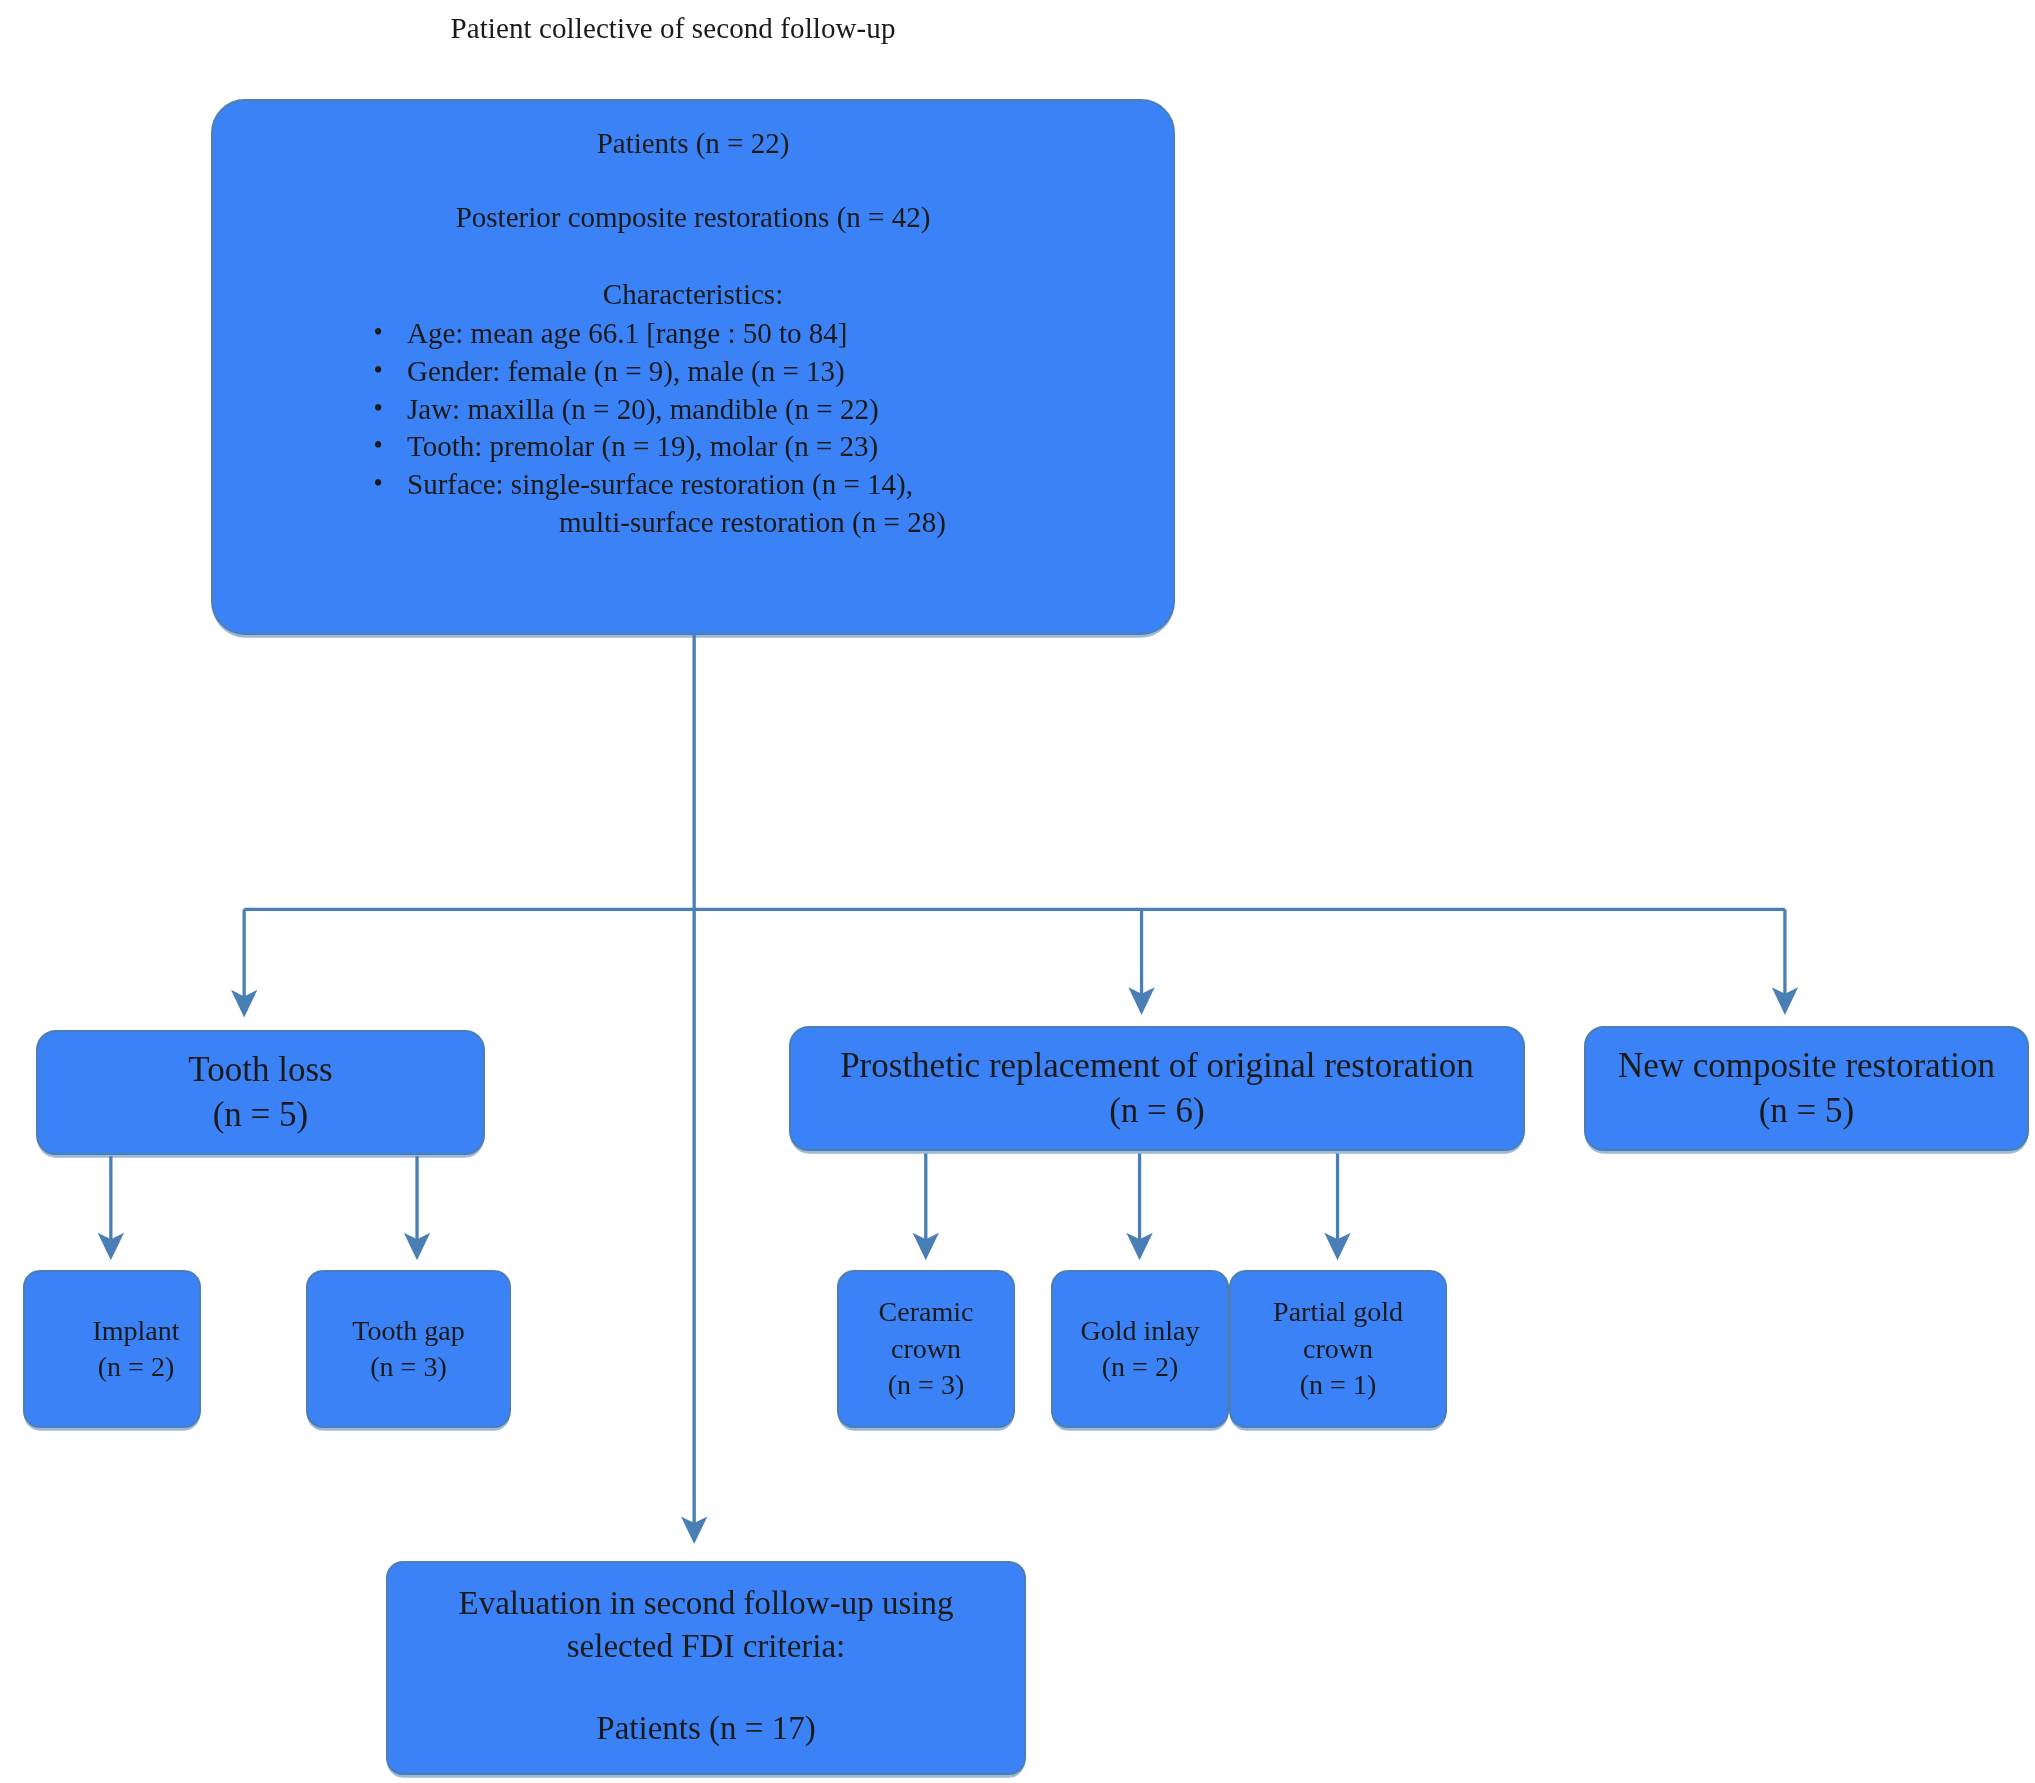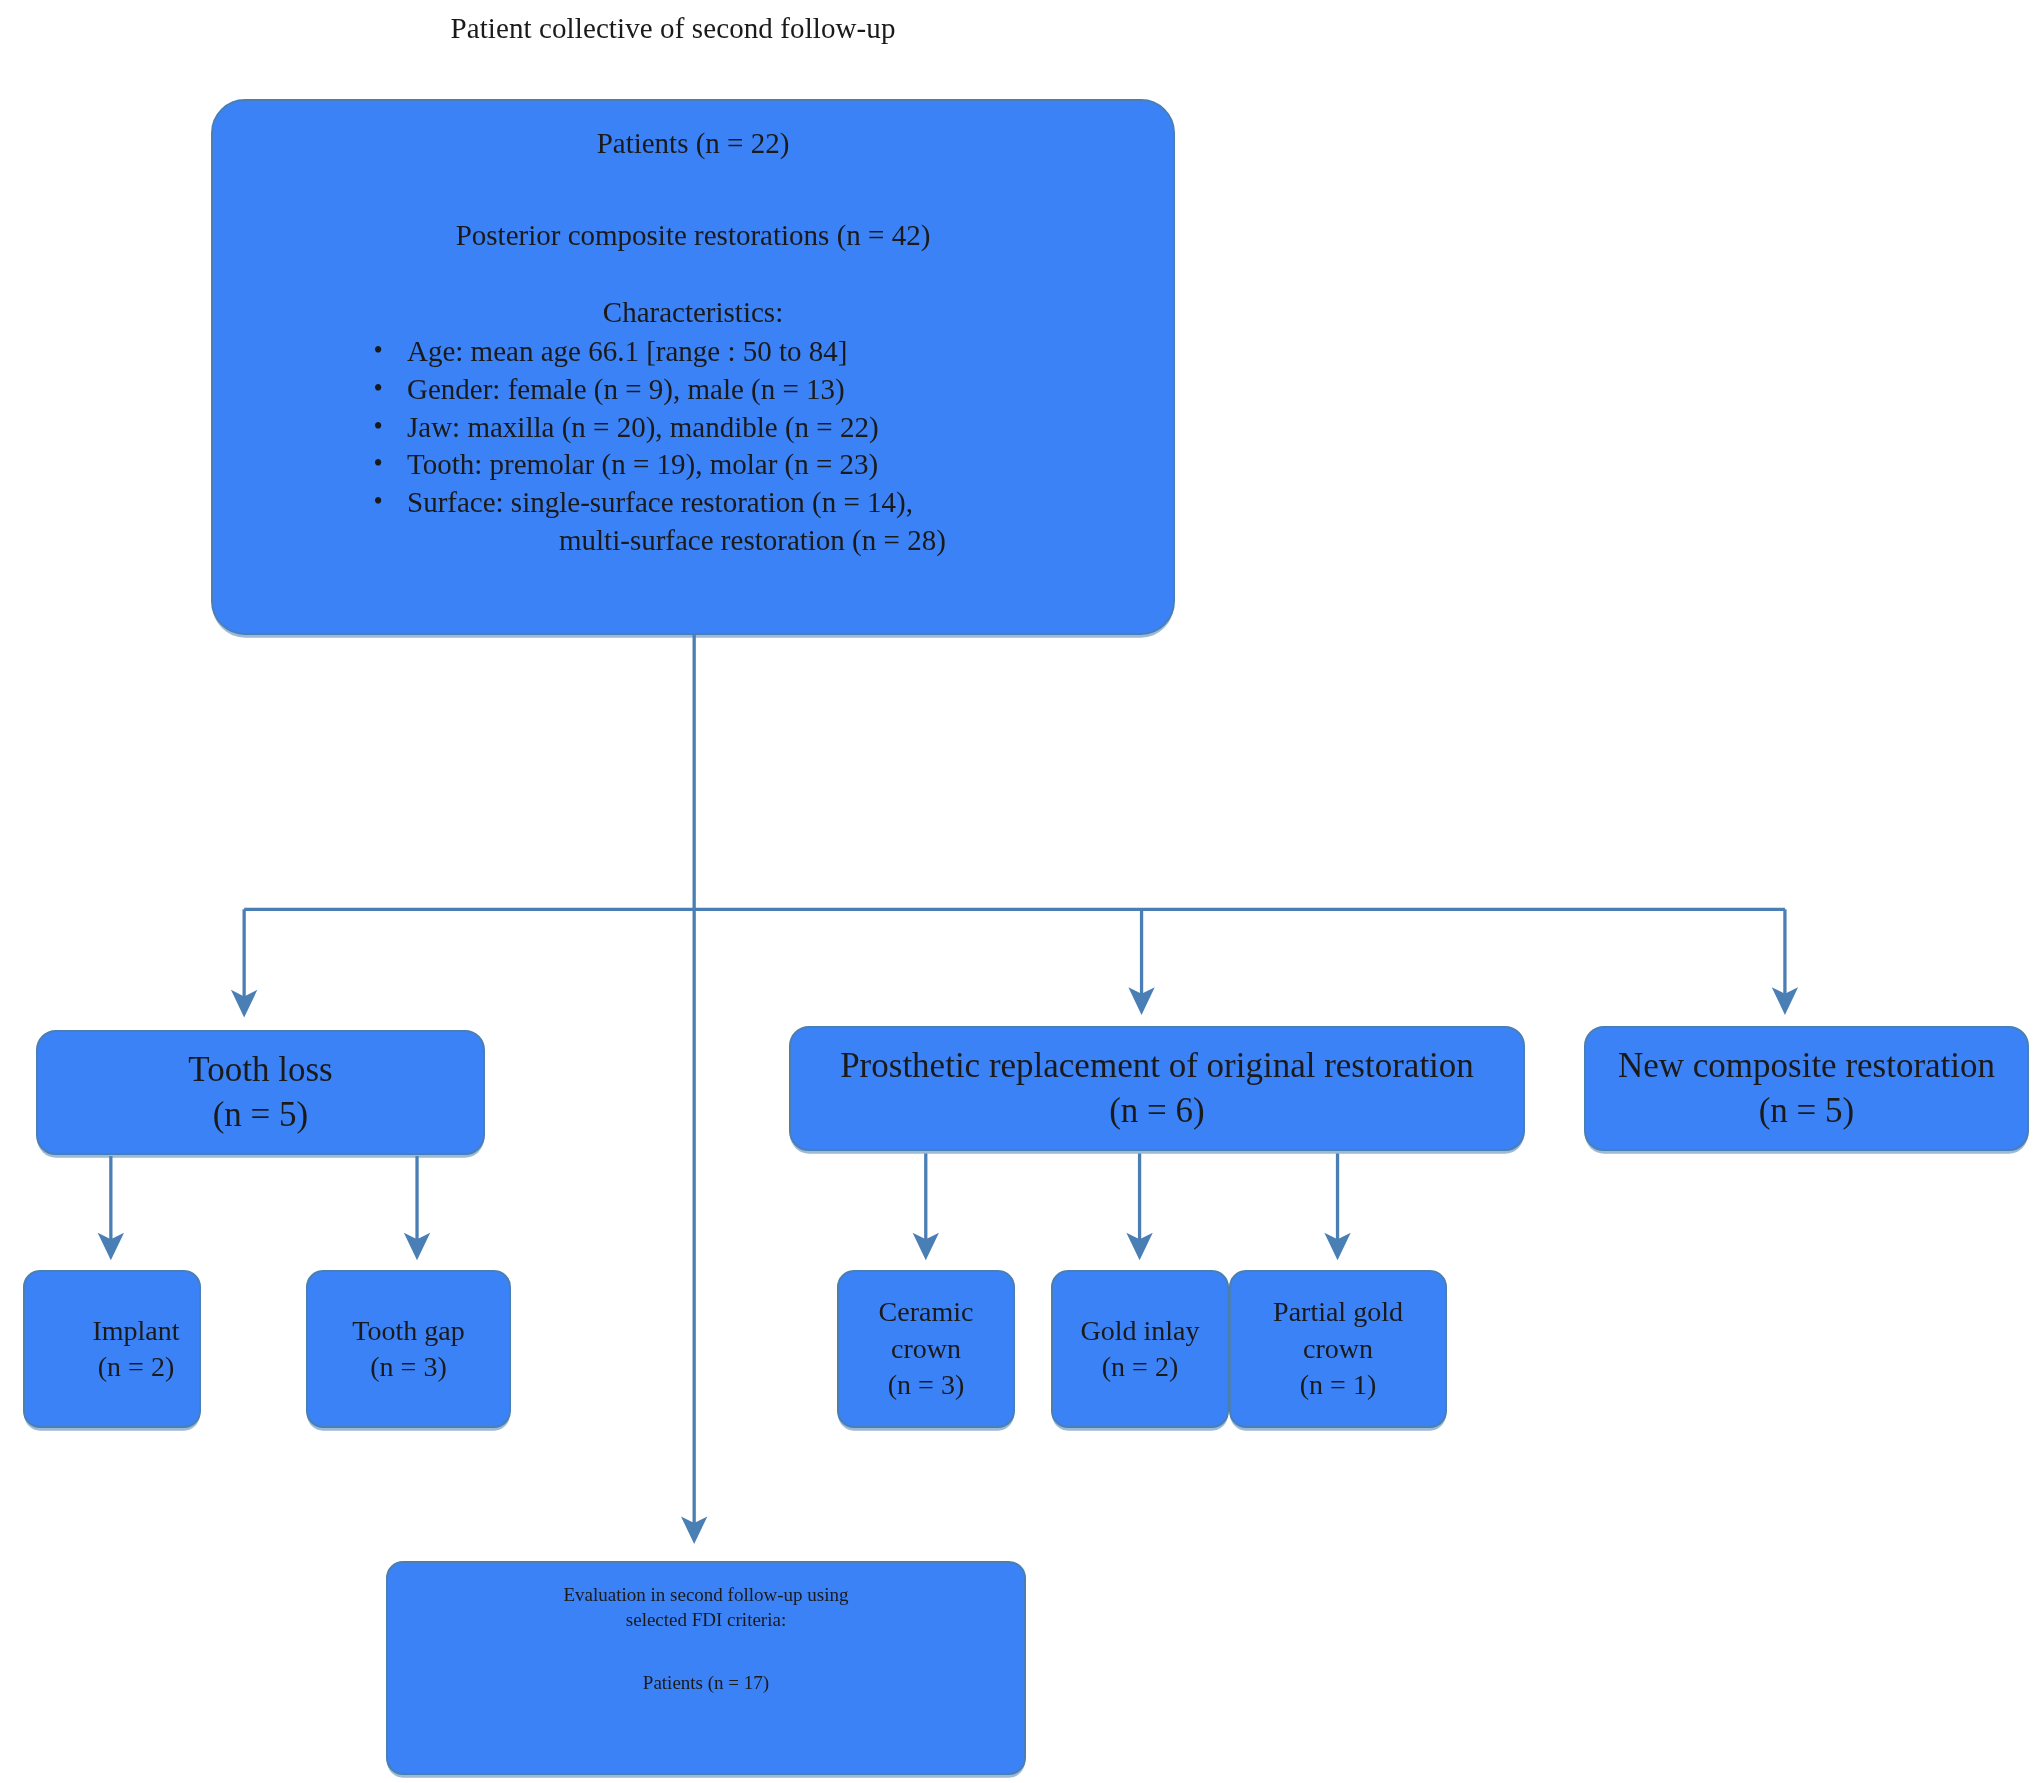--- a/index.html
+++ b/index.html
@@ -10,21 +10,21 @@
   .node{position:absolute;box-sizing:border-box;background:#3b82f6;
         border:2px solid #4a7fb5;border-radius:20px;
         display:flex;flex-direction:column;align-items:center;justify-content:center;}
   .node.shadow{box-shadow:0 4px 0 -1.3px rgba(74,127,181,.55);}
   .title{position:absolute;left:0;top:12px;width:1346px;text-align:center;
          font-size:29px;letter-spacing:0.1px;white-space:nowrap;}
   #mainbox{left:211px;top:99px;width:964px;height:536px;border-radius:34px;
            align-items:stretch;justify-content:flex-start;}
   .mb-line{width:100%;text-align:center;font-size:29px;}
   .mb-l1{margin-top:26.4px;}
-  .mb-l2{margin-top:59px;}
+  .mb-l2{margin-top:41px;}
   .mb-l3{margin-top:44px;}
   .bullets{margin:4px 0 0 0;padding:0;list-style:none;
            width:100%;display:flex;flex-direction:column;align-items:center;}
   .bullets li{position:relative;width:660px;font-size:29px;line-height:1.30;
               padding-left:44px;box-sizing:border-box;text-align:left;}
   .bullets li .dot{position:absolute;left:10.6px;top:0;font-size:26.4px;line-height:1.34;}
   .bullets li .cont{display:block;padding-left:152px;}
   .row2{height:125px;}
   #n_toothloss{left:36px;top:1030px;width:449px;}
   #n_prosthetic{left:789px;top:1026px;width:736px;align-items:center;}
@@ -32,21 +32,21 @@
   .row2 .t{font-size:35px;line-height:1.28;text-align:center;}
   .row3{top:1270px;height:158px;border-radius:17px;}
   #n_implant{left:23px;width:178px;padding-left:48px;}
   #n_toothgap{left:306px;width:205px;}
   #n_ceramic{left:837px;width:178px;}
   #n_goldinlay{left:1051px;width:178px;}
   #n_partial{left:1229px;width:218px;}
   .row3 .t{font-size:28px;line-height:1.30;text-align:center;padding:0 5.3px;}
   #n_eval{left:386px;top:1561px;width:640px;height:214px;border-radius:17px;
           justify-content:flex-start;}
-  #n_eval .t{font-size:19px;line-height:1.32;text-align:center;width:100%;}
+  #n_eval .t{font-size:33px;line-height:1.32;text-align:center;width:100%;}
   #n_eval .g1{margin-top:18.5px;}
   #n_eval .g2{margin-top:38px;}
 </style>
 </head>
 <body>
 
 <div id="canvas">
 
   <svg id="edges" viewBox="0 0 3084 2702" xmlns="http://www.w3.org/2000/svg">
     <defs>

